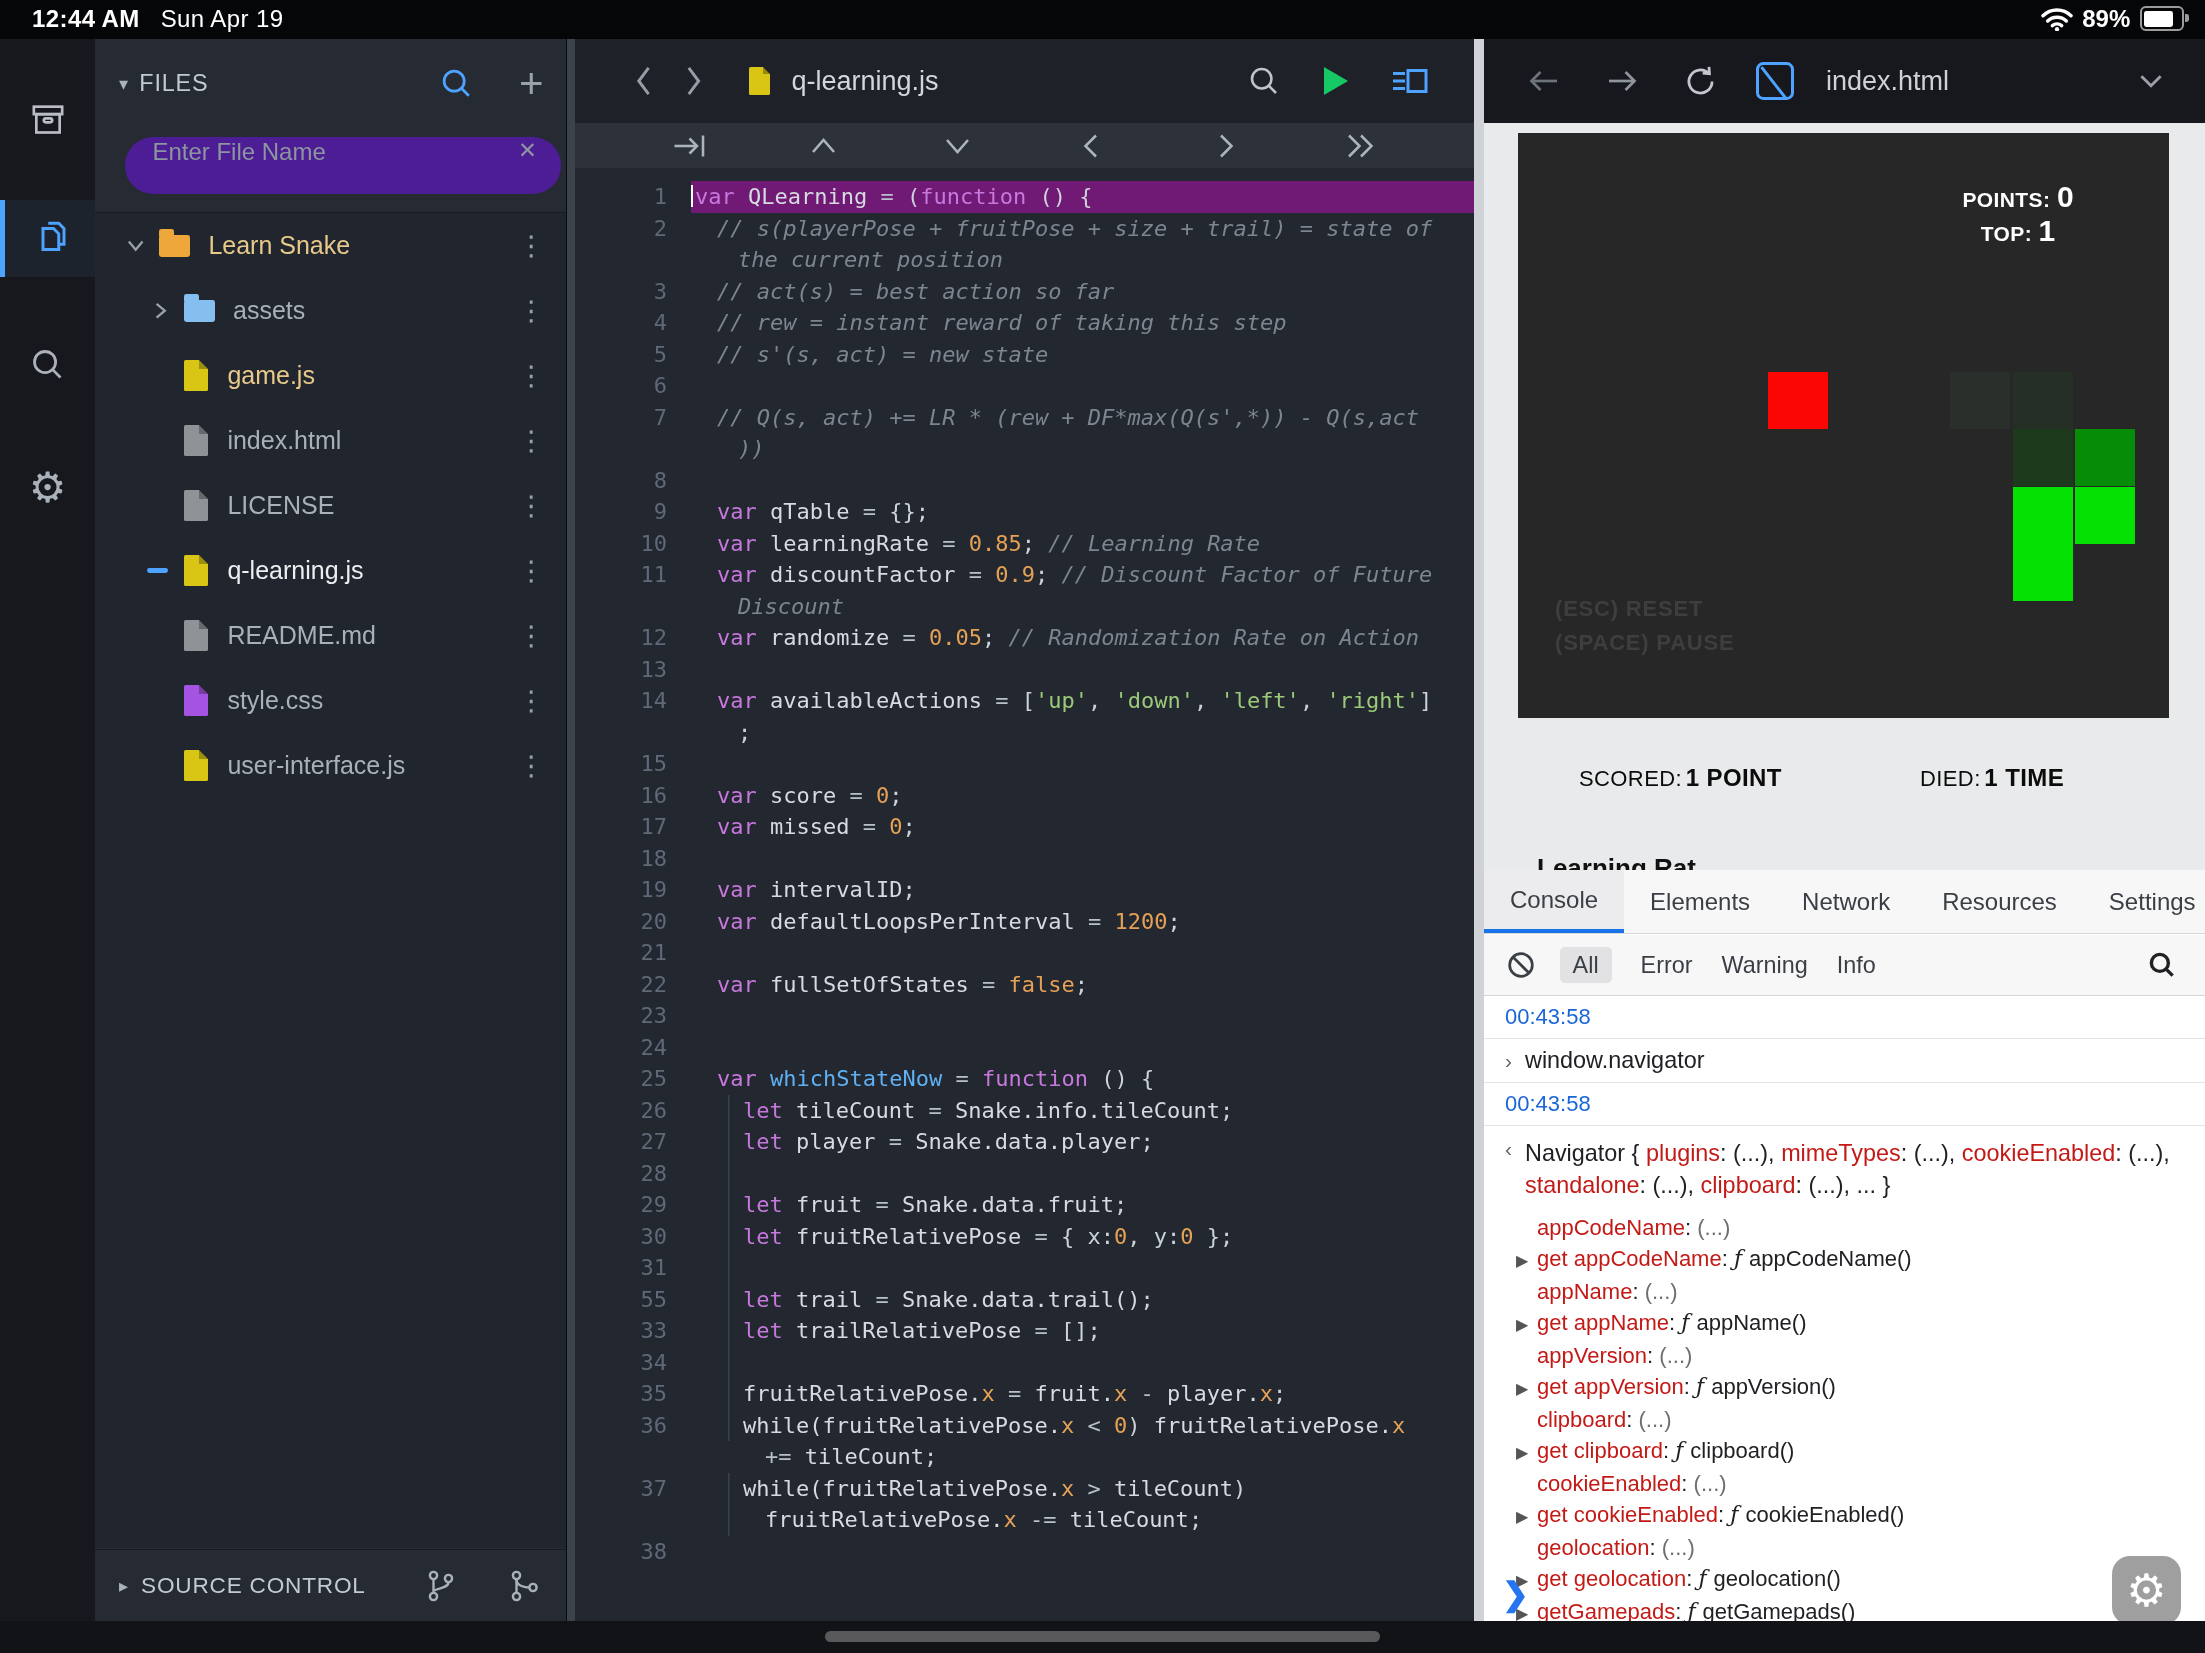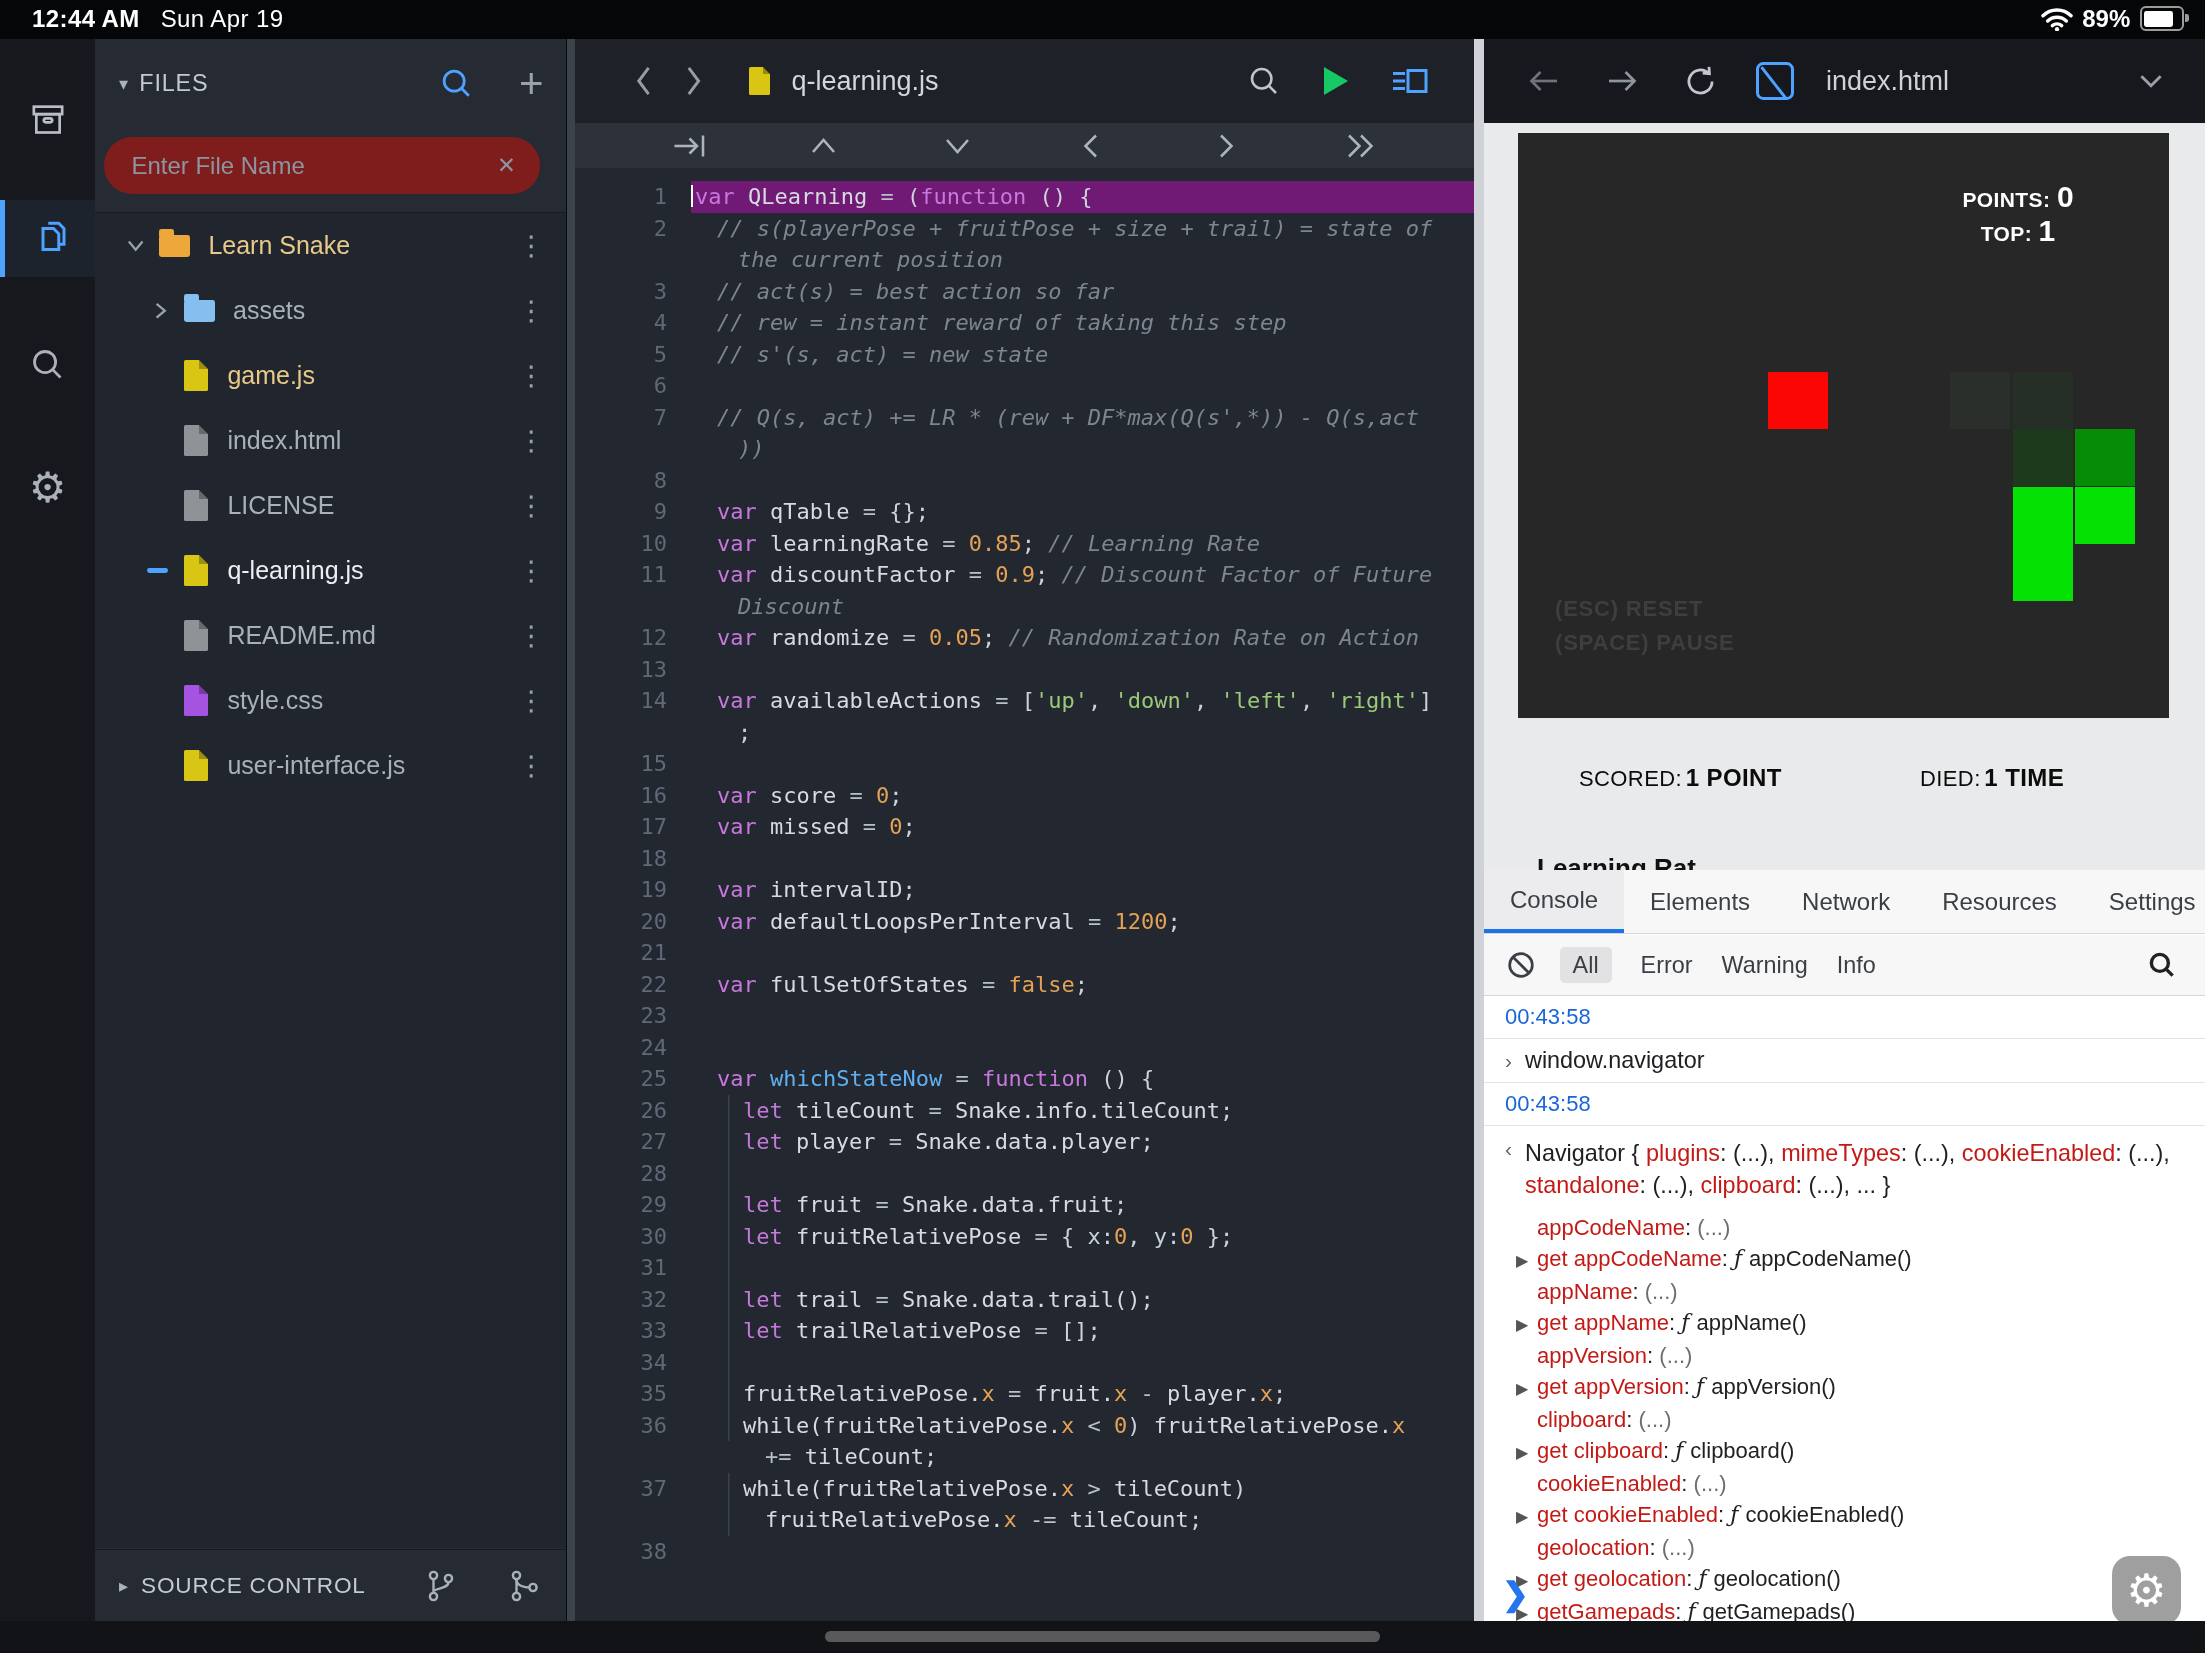--- a/index.html
+++ b/index.html
@@ -17,21 +17,21 @@
   .activitybar{position:absolute;left:0;top:39px;width:95px;height:1582px;background:#16181d;}
   .act-item{position:absolute;left:0;width:95px;height:77px;display:flex;align-items:center;justify-content:center;}
   .act-item.active{background:#1d232c;border-left:5.7px solid #4da3ff;width:90px;}
   
   .sidebar{position:absolute;left:95px;top:39px;width:471px;height:1582px;background:#262b33;}
   .s-header{position:absolute;left:0;top:0;width:100%;height:89px;display:flex;align-items:center;}
   .s-caret{color:#aab1bb;font-size:18px;margin-left:24px;}
   .s-title{color:#c3c9d2;font-size:23.4px;letter-spacing:0.8px;margin-left:11.3px;}
   .s-hicons{position:absolute;right:22.6px;display:flex;gap:44px;align-items:center;}
   .plus{color:#9aa1ab;font-size:42px;font-weight:200;line-height:32px;}
-  .s-input{position:absolute;left:9px;top:98px;width:436px;height:57px;background:#7f1d1d;border-radius:28px;display:flex;align-items:center;}
+  .s-input{position:absolute;left:30px;top:98px;width:436px;height:57px;background:#4c1d95;border-radius:28px;display:flex;align-items:flex-start;}
   .s-input input{flex:1;background:transparent;border:none;outline:none;color:#c9ced6;font-size:24px;padding-left:27.4px;font-family:"Liberation Sans",sans-serif;}
   .s-input input::placeholder{color:#8d95a0;}
   .s-clear{color:#8d95a0;font-size:22.6px;padding-right:24px;}
   .tree{position:absolute;left:0;top:173px;right:0;bottom:73px;background:#21262e;border-top:1.6px solid #171a20;overflow:hidden;}
   .tree-row{position:relative;height:65px;display:flex;align-items:center;}
   .slot{width:37px;display:flex;align-items:center;justify-content:flex-start;}
   .dash{width:21px;height:4.8px;border-radius:2.4px;background:#4da3ff;}
   .folder{position:relative;width:31px;height:22px;margin-right:18px;}
   .folder .ftab{position:absolute;left:0;top:-5.7px;width:14.5px;height:7.3px;border-radius:2.4px 2.4px 0 0;}
   .folder .fbody{position:absolute;left:0;top:0;width:31px;height:22px;border-radius:2.4px;}
@@ -506,21 +506,21 @@
         </div>
         <div class="crow">
           <div class="gut">30</div>
           <div class="ctxt guided" style="padding-left: 52px;"><span class="tok-k">let</span><span class="tok-p"> </span><span class="tok-i">fruitRelativePose</span><span class="tok-o"> = </span><span class="tok-p">{ x:</span><span class="tok-n">0</span><span class="tok-p">, y:</span><span class="tok-n">0</span><span class="tok-p"> };</span></div>
         </div>
         <div class="crow">
           <div class="gut">31</div>
           <div class="ctxt guided" style="padding-left: 0px;"></div>
         </div>
         <div class="crow">
-          <div class="gut">32</div>
+          <div class="gut">55</div>
           <div class="ctxt guided" style="padding-left: 52px;"><span class="tok-k">let</span><span class="tok-p"> </span><span class="tok-i">trail</span><span class="tok-o"> = </span><span class="tok-i">Snake.data.trail()</span><span class="tok-p">;</span></div>
         </div>
         <div class="crow">
           <div class="gut">33</div>
           <div class="ctxt guided" style="padding-left: 52px;"><span class="tok-k">let</span><span class="tok-p"> </span><span class="tok-i">trailRelativePose</span><span class="tok-o"> = </span><span class="tok-p">[];</span></div>
         </div>
         <div class="crow">
           <div class="gut">34</div>
           <div class="ctxt guided" style="padding-left: 0px;"></div>
         </div>

